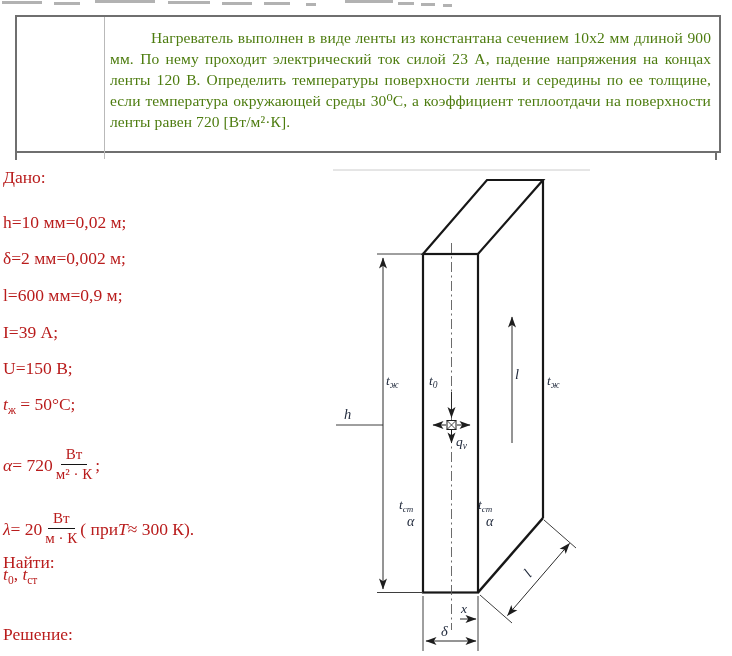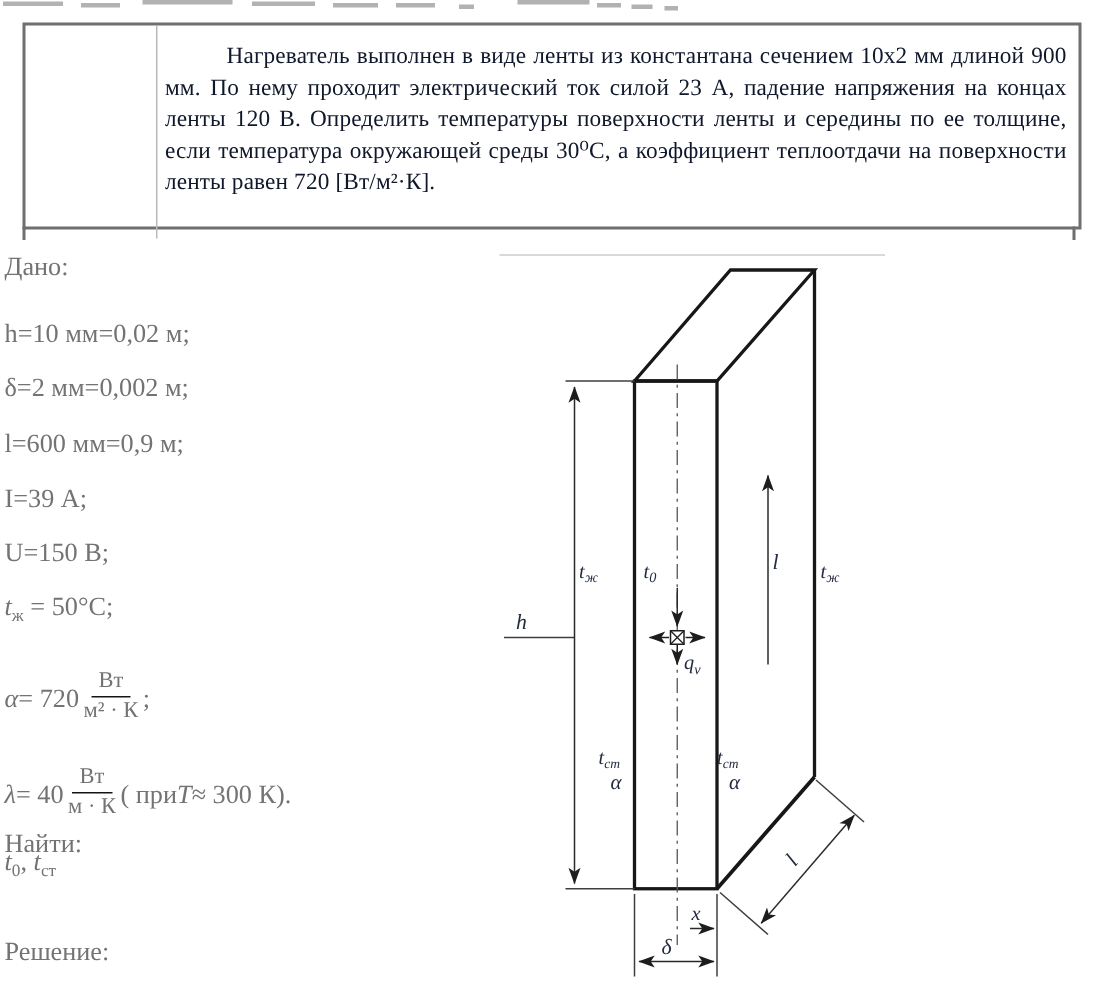--- a/index.html
+++ b/index.html
@@ -10,24 +10,24 @@
   .abs{position:absolute;}
   
   .rem{position:absolute;background:#9f9f9f;height:3px;opacity:.8;}
   
   #tbl{left:15px;top:15px;width:702px;height:134px;border:2px solid #6f6f6f;background:#fff;}
   #tbl-divider{left:104px;top:17px;width:1px;height:134px;background:#b9b9b9;}
   .stub{position:absolute;background:#6f6f6f;}
   #ptext{
     left:110px;top:27px;width:601px;
     font-size:15.5px;line-height:21px;text-align:justify;text-indent:41px;
-    color:#0f172a;letter-spacing:.1px;
+    color:#4d7c0f;letter-spacing:.1px;
   }
   
-  .g-line{position:absolute;left:3px;font-size:17.5px;line-height:22px;white-space:nowrap;color:#737373;}
+  .g-line{position:absolute;left:3px;font-size:17.5px;line-height:22px;white-space:nowrap;color:#b91c1c;}
   .g-line .var{font-style:italic;}
   .g-line .sub{font-size:11.5px;vertical-align:-4px;letter-spacing:0;}
   .eq{display:flex;align-items:center;}
   .frac{display:inline-flex;flex-direction:column;align-items:center;
         font-size:15px;line-height:1.12;margin:16px 3px;transform:translateY(-1px);}
   .frac .num{border-bottom:1.4px solid #141414;padding:0 5px 1px;}
   .frac .den{padding-top:1px;}
   
   #fig{left:330px;top:165px;}
   .dlab{font-family:"Liberation Serif","DejaVu Serif",serif;font-style:italic;fill:#232c3e;}
@@ -67,21 +67,21 @@
     <span class="var">α</span>
     <span> = 720 </span>
     <span class="frac">
       <span class="num">Вт</span>
       <span class="den">м² · К</span>
     </span>
     <span>;</span>
   </div>
 <div class="g-line eq" style="top:495px">
     <span class="var">λ</span>
-    <span> = 40 </span>
+    <span> = 20 </span>
     <span class="frac">
       <span class="num">Вт</span>
       <span class="den">м · К</span>
     </span>
     <span> ( при </span>
     <span class="var">T</span>
     <span> ≈ 300 К).</span>
   </div>
 <div class="g-line" style="top:551px">Найти:</div>
 <div class="g-line" style="top:563px"><span class="var">t</span><span class="sub">0</span><span>, </span><span class="var">t</span><span class="sub">ст</span></div>

